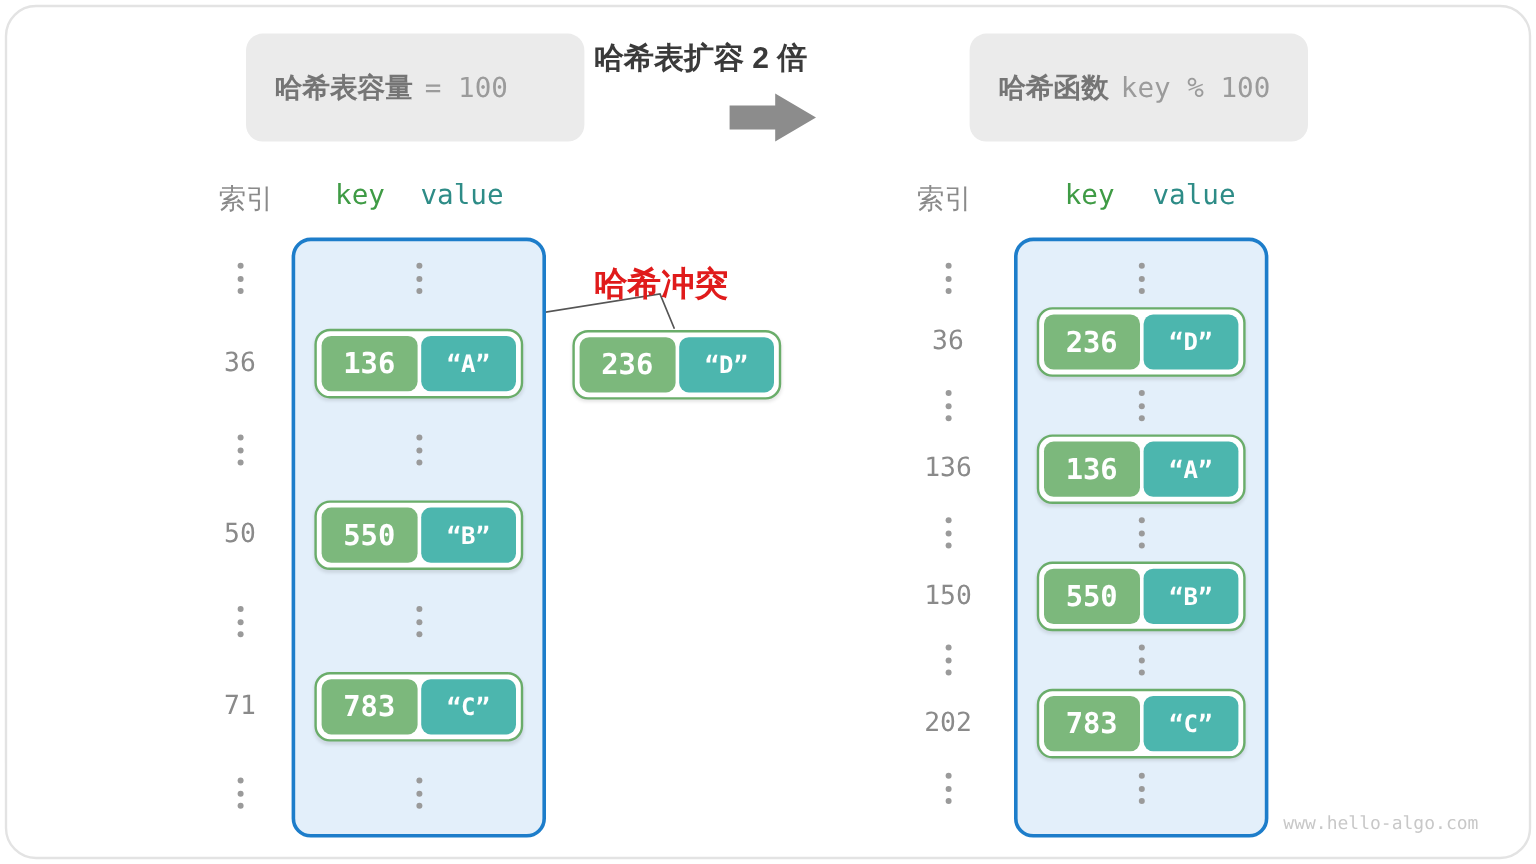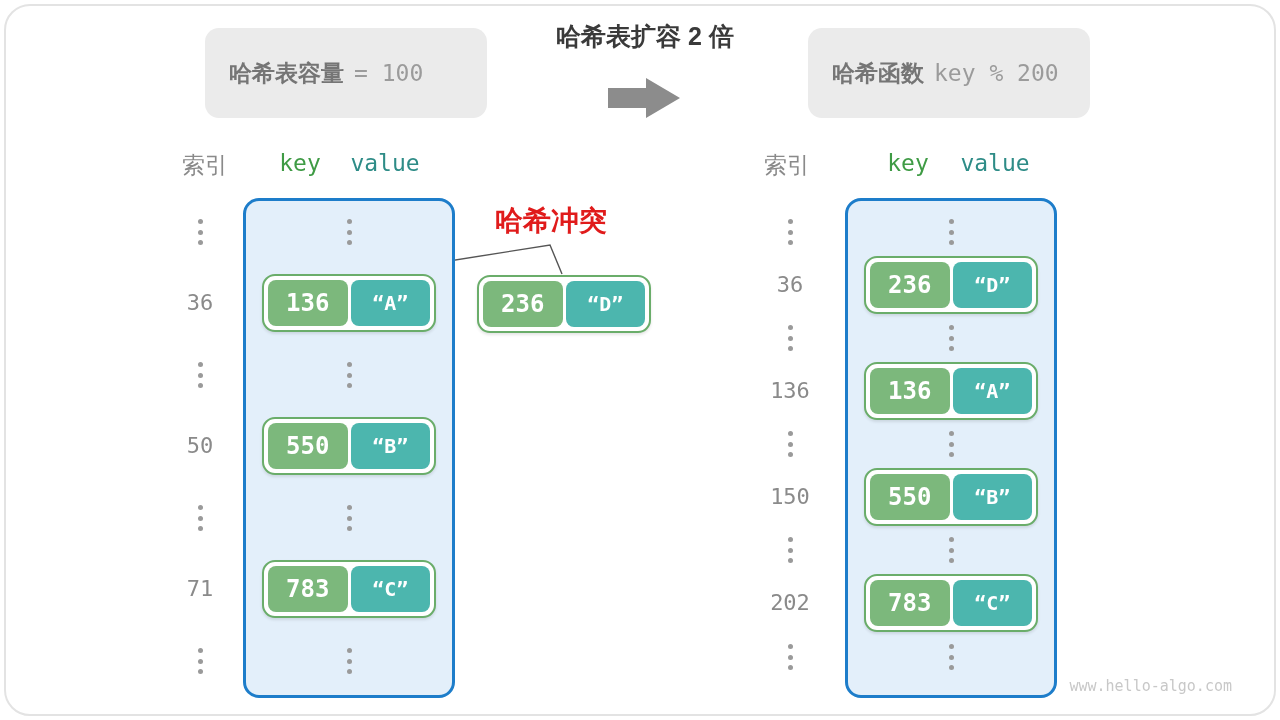--- a/index.html
+++ b/index.html
@@ -6,21 +6,21 @@
   .canvas{position:relative;width:1280px;height:720px;background:#ffffff;overflow:hidden;
           font-family:"Liberation Sans",sans-serif;border-radius:25px;}
   .card{position:absolute;inset:4px;border:2px solid var(--card-border);border-radius:26px;}
 
   .info-box{position:absolute;width:282px;height:90px;background:var(--info-bg);border-radius:14px;
             display:flex;flex-direction:column;justify-content:center;gap:7px;padding:0 24px;box-sizing:border-box;}
   .info-line{white-space:nowrap;font-size:23px;line-height:24px;}
   .info-line .lbl{font-weight:bold;color:var(--info-label);margin-right:10px;}
   .info-line .val{font-family:"DejaVu Sans Mono",monospace;color:var(--info-value);}
 
-  .main-title{position:absolute;left:495px;top:20px;width:300px;text-align:center;
+  .main-title{position:absolute;left:495px;top:32px;width:300px;text-align:left;
               font-size:25px;font-weight:bold;color:var(--title-color);white-space:nowrap;}
 
   .overlay{position:absolute;left:0;top:0;width:1280px;height:720px;pointer-events:none;}
   .arrow{fill:var(--arrow-gray);}
   .conn{fill:none;stroke:var(--line-gray);stroke-width:1.4;}
 
   .col-header{position:absolute;top:150px;font-size:23px;white-space:nowrap;text-align:center;}
   .h-index{color:var(--gray-text);width:80px;}
   .h-key{color:var(--header-key-green);font-family:"DejaVu Sans Mono",monospace;width:80px;}
   .h-value{color:var(--header-value-teal);font-family:"DejaVu Sans Mono",monospace;width:100px;}
@@ -36,21 +36,21 @@
              color:var(--gray-text);font-family:"DejaVu Sans Mono",monospace;}
 
   .pair{position:absolute;width:174px;height:58px;box-sizing:border-box;background:#fff;
         border:2px solid var(--pair-border);border-radius:13px;padding:4px;display:flex;gap:3px;
         box-shadow:0 2px 3px rgba(0,0,0,0.10);}
   .kbox,.vbox{flex:1;border-radius:8px;display:flex;align-items:center;justify-content:center;
         color:#fff;font-weight:bold;font-family:"DejaVu Sans Mono",monospace;}
   .kbox{background:var(--key-green);font-size:24px;}
   .vbox{background:var(--value-teal);font-size:20px;}
 
-  .collision-label{position:absolute;left:451px;top:202px;width:200px;text-align:center;
+  .collision-label{position:absolute;left:451px;top:218px;width:200px;text-align:center;
         font-size:28px;font-weight:bold;color:var(--collision-red);white-space:nowrap;}
 
   .watermark{position:absolute;right:48px;top:677px;font-size:15px;color:var(--watermark-gray);
         font-family:"DejaVu Sans Mono",monospace;}
 </style>
 </head>
 <body>
 
 <div class="canvas">
   <div class="card"></div>
@@ -58,21 +58,21 @@
   <div class="info-box" style="left:205px;top:28px;">
     <div class="info-line">
       <span class="lbl">哈希表容量</span><span class="val">= 100</span>
     </div>
   </div>
 
   <div class="main-title">哈希表扩容 2 倍</div>
 
   <div class="info-box" style="left:808px;top:28px;">
     <div class="info-line">
-      <span class="lbl">哈希函数</span><span class="val">key % 200</span>
+      <span class="lbl">哈希函数</span><span class="val">key % 100</span>
     </div>
   </div>
 
   <svg class="overlay" viewBox="0 0 1280 720">
     <polygon class="arrow" points="608,88 646,88 646,78 680,98 646,118 646,108 608,108"></polygon>
     <polyline class="conn" points="348,277 550,245 562,274"></polyline>
   </svg>
 
   <div class="col-header h-index" style="left:165px;">索引</div>
   <div class="col-header h-key" style="left:260px;">key</div>

